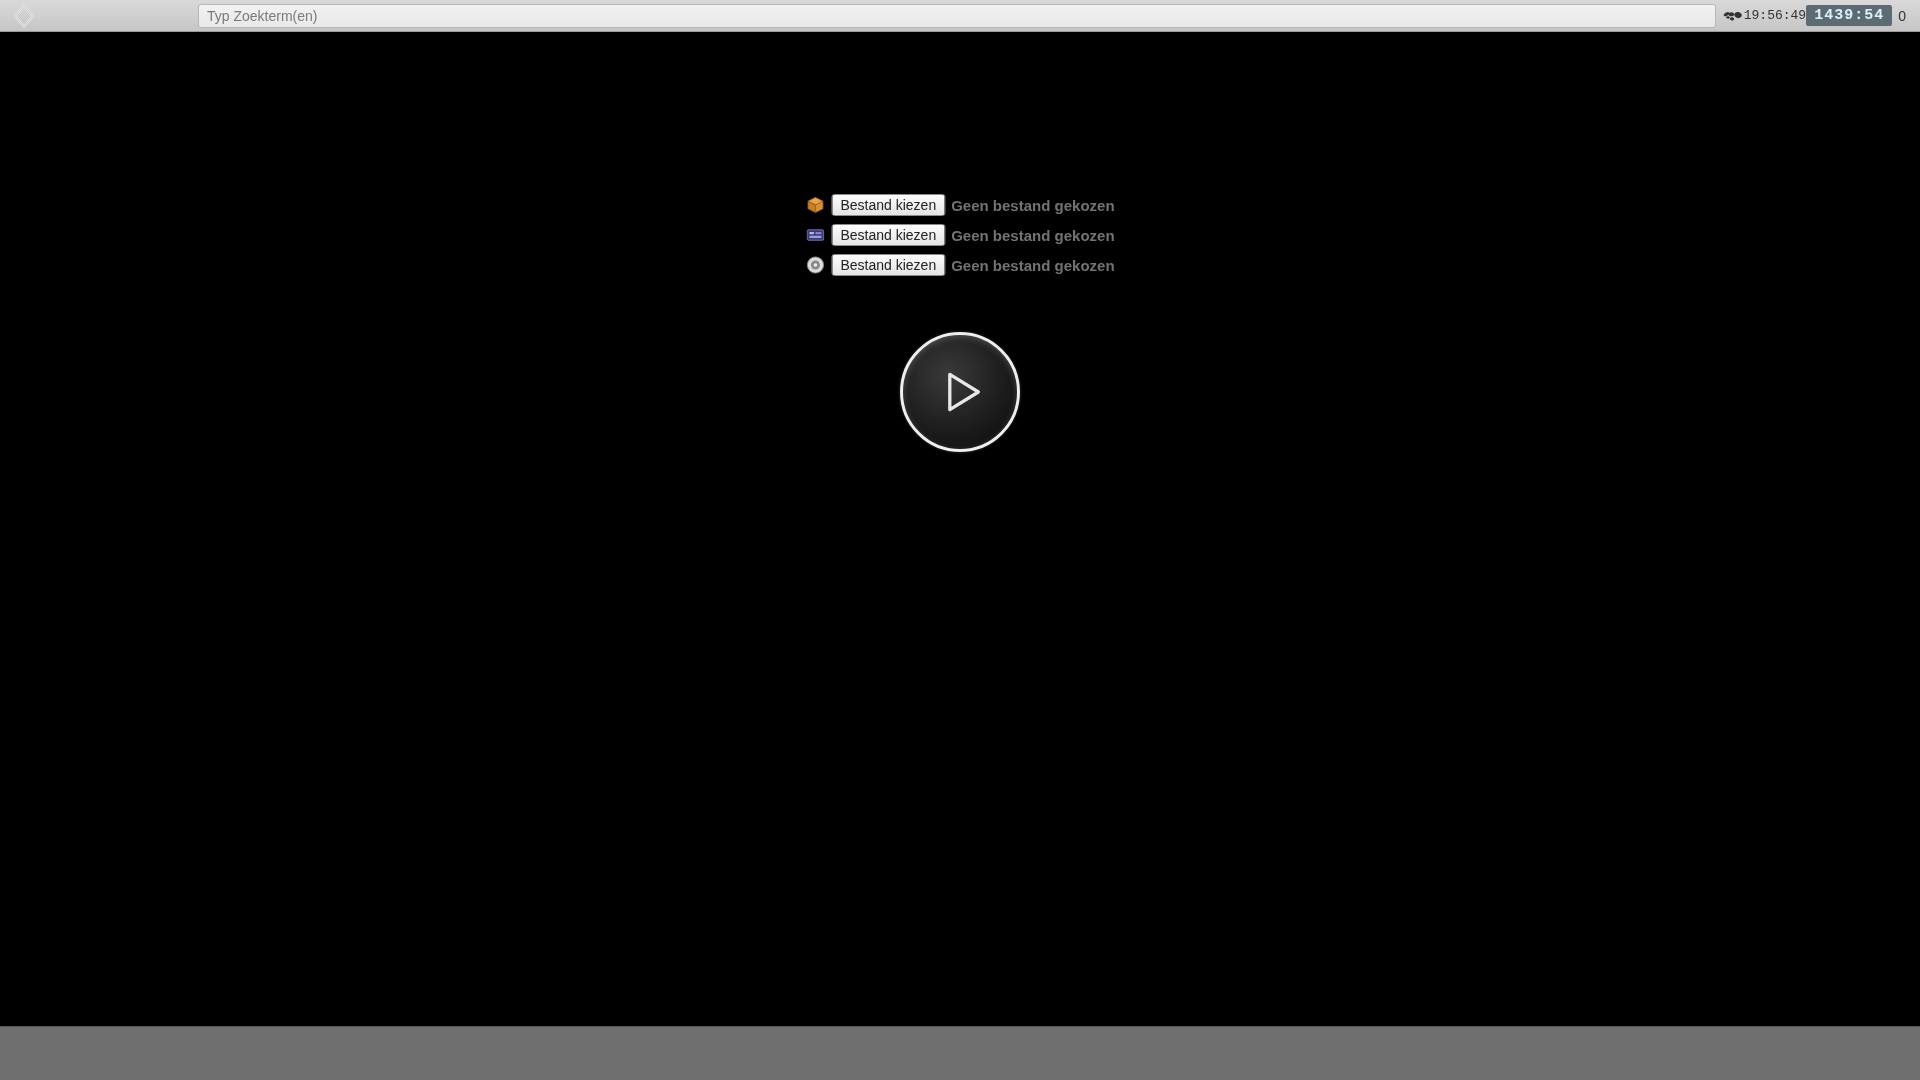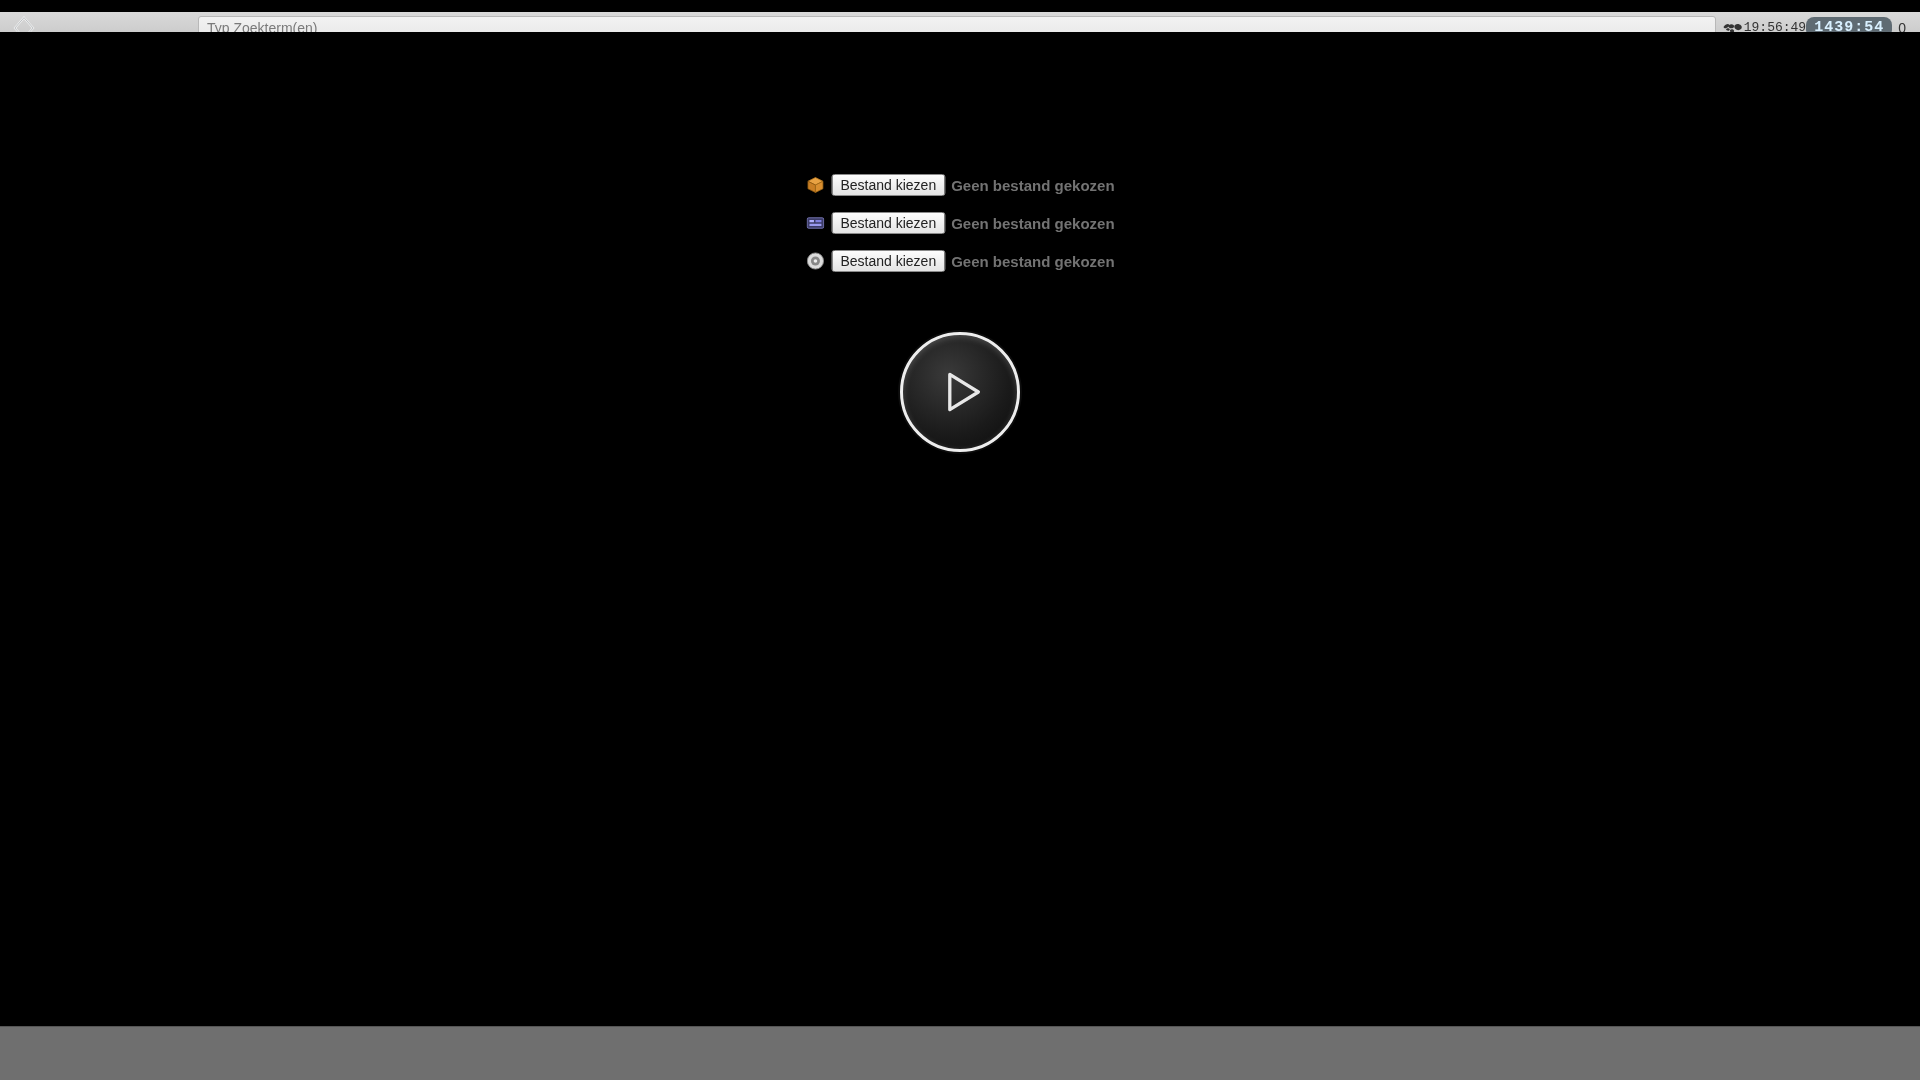--- a/index.html
+++ b/index.html
@@ -7,21 +7,21 @@
     width: 1920px;
     height: 1080px;
     overflow: hidden;
     font-family: Arial, Helvetica, sans-serif;
     background: #000;
   }
 
   
   .topbar {
     position: absolute;
-    top: 12px; left: 0; right: 0;
+    top: 0; left: 0; right: 0;
     height: 32px;
     background: linear-gradient(to bottom, #d9d9d9 0%, #c6c6c6 100%);
     display: flex;
     align-items: center;
     border-bottom: 1px solid #9a9a9a;
   }
   .logo-wrap {
     width: 48px; height: 32px;
     display: flex; align-items: center; justify-content: center;
   }
@@ -60,44 +60,44 @@
     color: #333;
     font-family: "Courier New", monospace;
   }
   .timer-box {
     background: #5f6b73;
     color: #d9f0ff;
     font-family: "Courier New", monospace;
     font-size: 15px;
     font-weight: bold;
     padding: 2px 8px;
-    border-radius: 8px;
+    border-radius: 2px;
     letter-spacing: 1px;
   }
   .count-label {
     font-size: 14px;
     color: #333;
     padding: 0 6px;
   }
 
   
   .stage {
     position: absolute;
     top: 32px; left: 0; right: 0; bottom: 54px;
     background: #000;
   }
 
   .file-rows {
     position: absolute;
     left: 50%;
-    top: 142px;
+    top: 162px;
     transform: translateX(-50%);
     display: flex;
     flex-direction: column;
-    gap: 16px;
+    gap: 8px;
   }
   .file-row {
     display: flex;
     align-items: center;
     gap: 6px;
     font-size: 15px;
     color: #eee;
     white-space: nowrap;
   }
   .file-row .row-icon {

